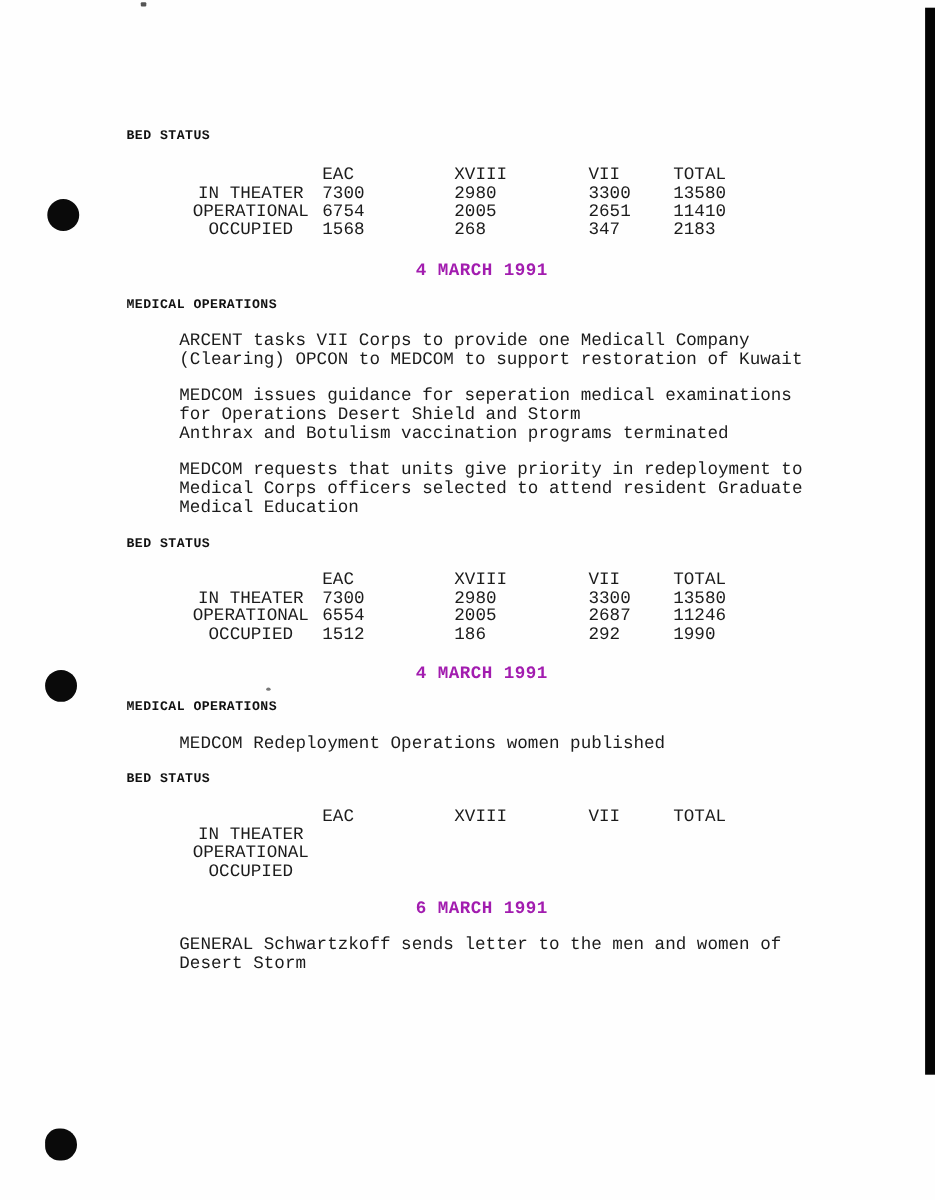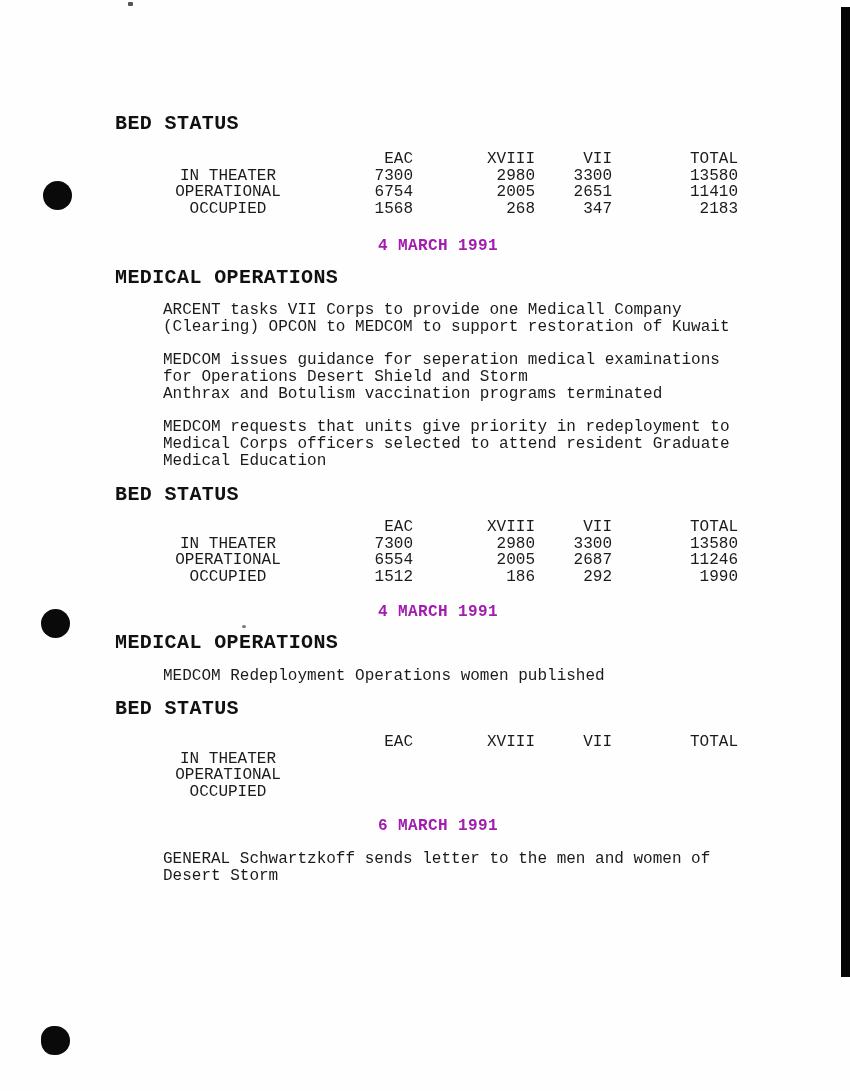--- a/index.html
+++ b/index.html
@@ -56,39 +56,39 @@
 
   .doc {
     position: absolute;
     left: 115px;
     top: 115px;
     width: 690px;
     line-height: 17px;
   }
   .sec-heading {
     margin: 0;
-    font-size: 20px;
+    font-size: 12px;
     font-weight: 700;
     letter-spacing: 0.4px;
     color: #111;
   }
   .date-line {
     font-weight: 700;
     letter-spacing: 0.4px;
     margin-left: 263px;
     color: #a21caf;
   }
   .para {
     margin: 0 0 0 48px;
     white-space: pre-wrap;
   }
   .btable { line-height: 16.5px; }
   .trow { display: flex; margin-left: 48px; }
   .lbl { width: 130px; text-align: center; white-space: nowrap; }
-  .c  { text-align: right; white-space: nowrap; }
+  .c  { text-align: left; white-space: nowrap; }
   .c1 { width: 120px; }
   .c2 { width: 122px; }
   .c3 { width: 77px; }
   .c4 { width: 126px; }
 </style>
 </head>
 <body>
 
 <div class="page" style="background: rgb(254, 254, 254); color: rgb(27, 27, 27);">
 

